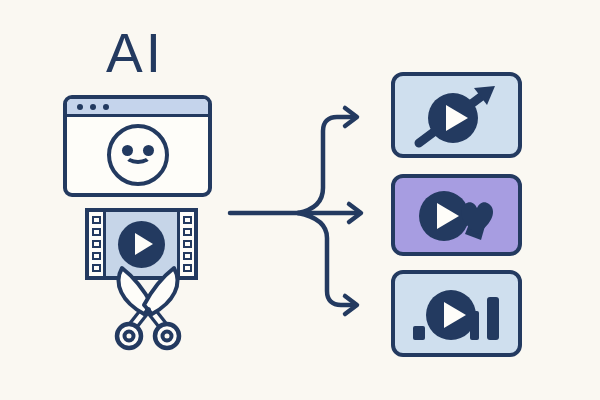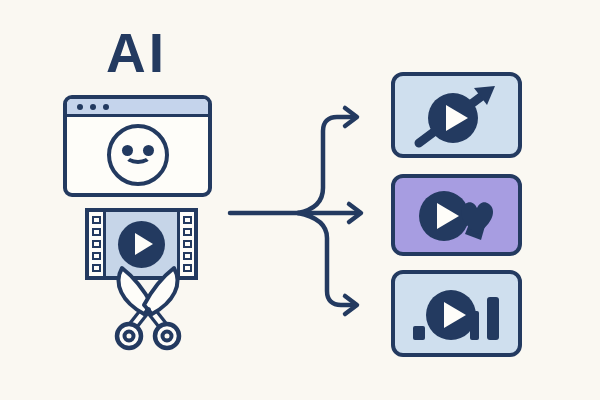--- a/index.html
+++ b/index.html
@@ -9,21 +9,21 @@
     --film-blue:#c6d5e8;
     --card-blue:#cfdfee;
     --card-purple:#a79de1;
     --white:#fefdf9;
   }
   *{box-sizing:border-box;margin:0;padding:0;}
   body{font-family:"Liberation Sans",sans-serif;background:var(--background);}
   .canvas{position:relative;width:600px;height:400px;background:var(--background);overflow:hidden;}
 
   
-  .ai-title{position:absolute;left:106px;top:26px;font-size:55px;font-weight:700;
+  .ai-title{position:absolute;left:106px;top:26px;font-size:55px;font-weight:400;
     letter-spacing:3px;color:var(--ink);line-height:1;}
 
   
   .browser{position:absolute;left:63px;top:95px;width:149px;height:102px;
     border:4px solid var(--ink);border-radius:9px;background:var(--white);overflow:hidden;}
   .browser-bar{height:18px;background:var(--panel-blue);border-bottom:3.5px solid var(--ink);
     display:flex;align-items:center;gap:7px;padding-left:10px;}
   .bar-dot{width:6px;height:6px;border-radius:50%;background:var(--ink);}
   .browser-body{position:relative;height:calc(100% - 18px);}
   .smiley{position:absolute;left:50%;top:50%;transform:translate(-50%,-50%);

